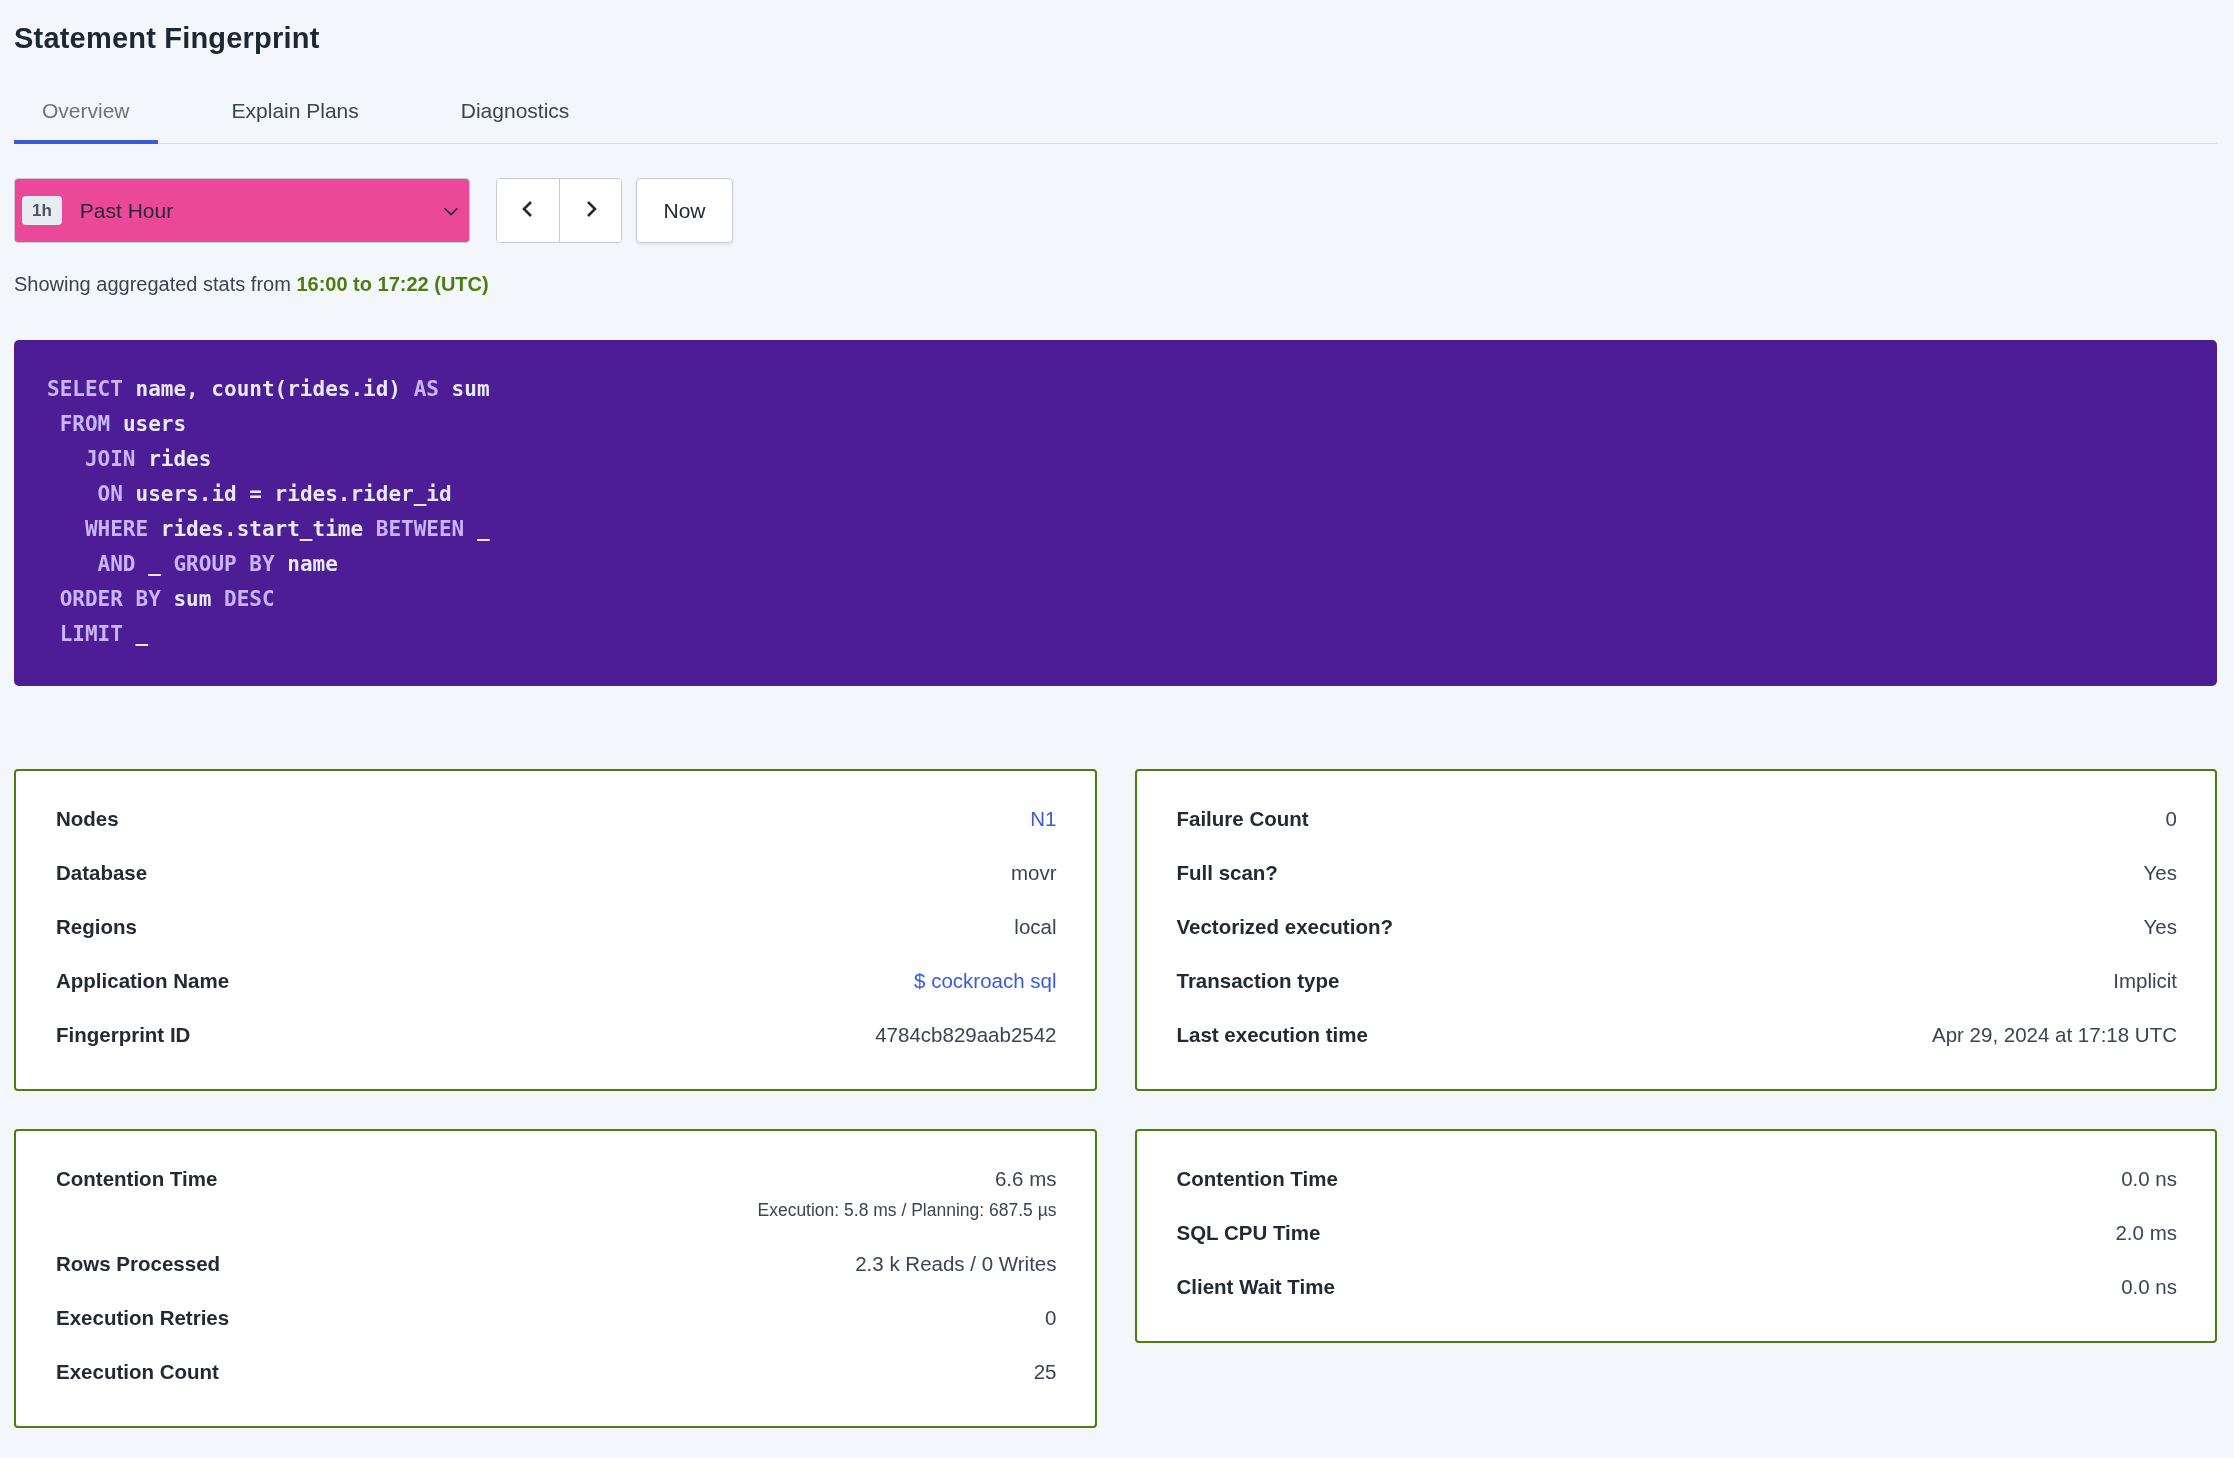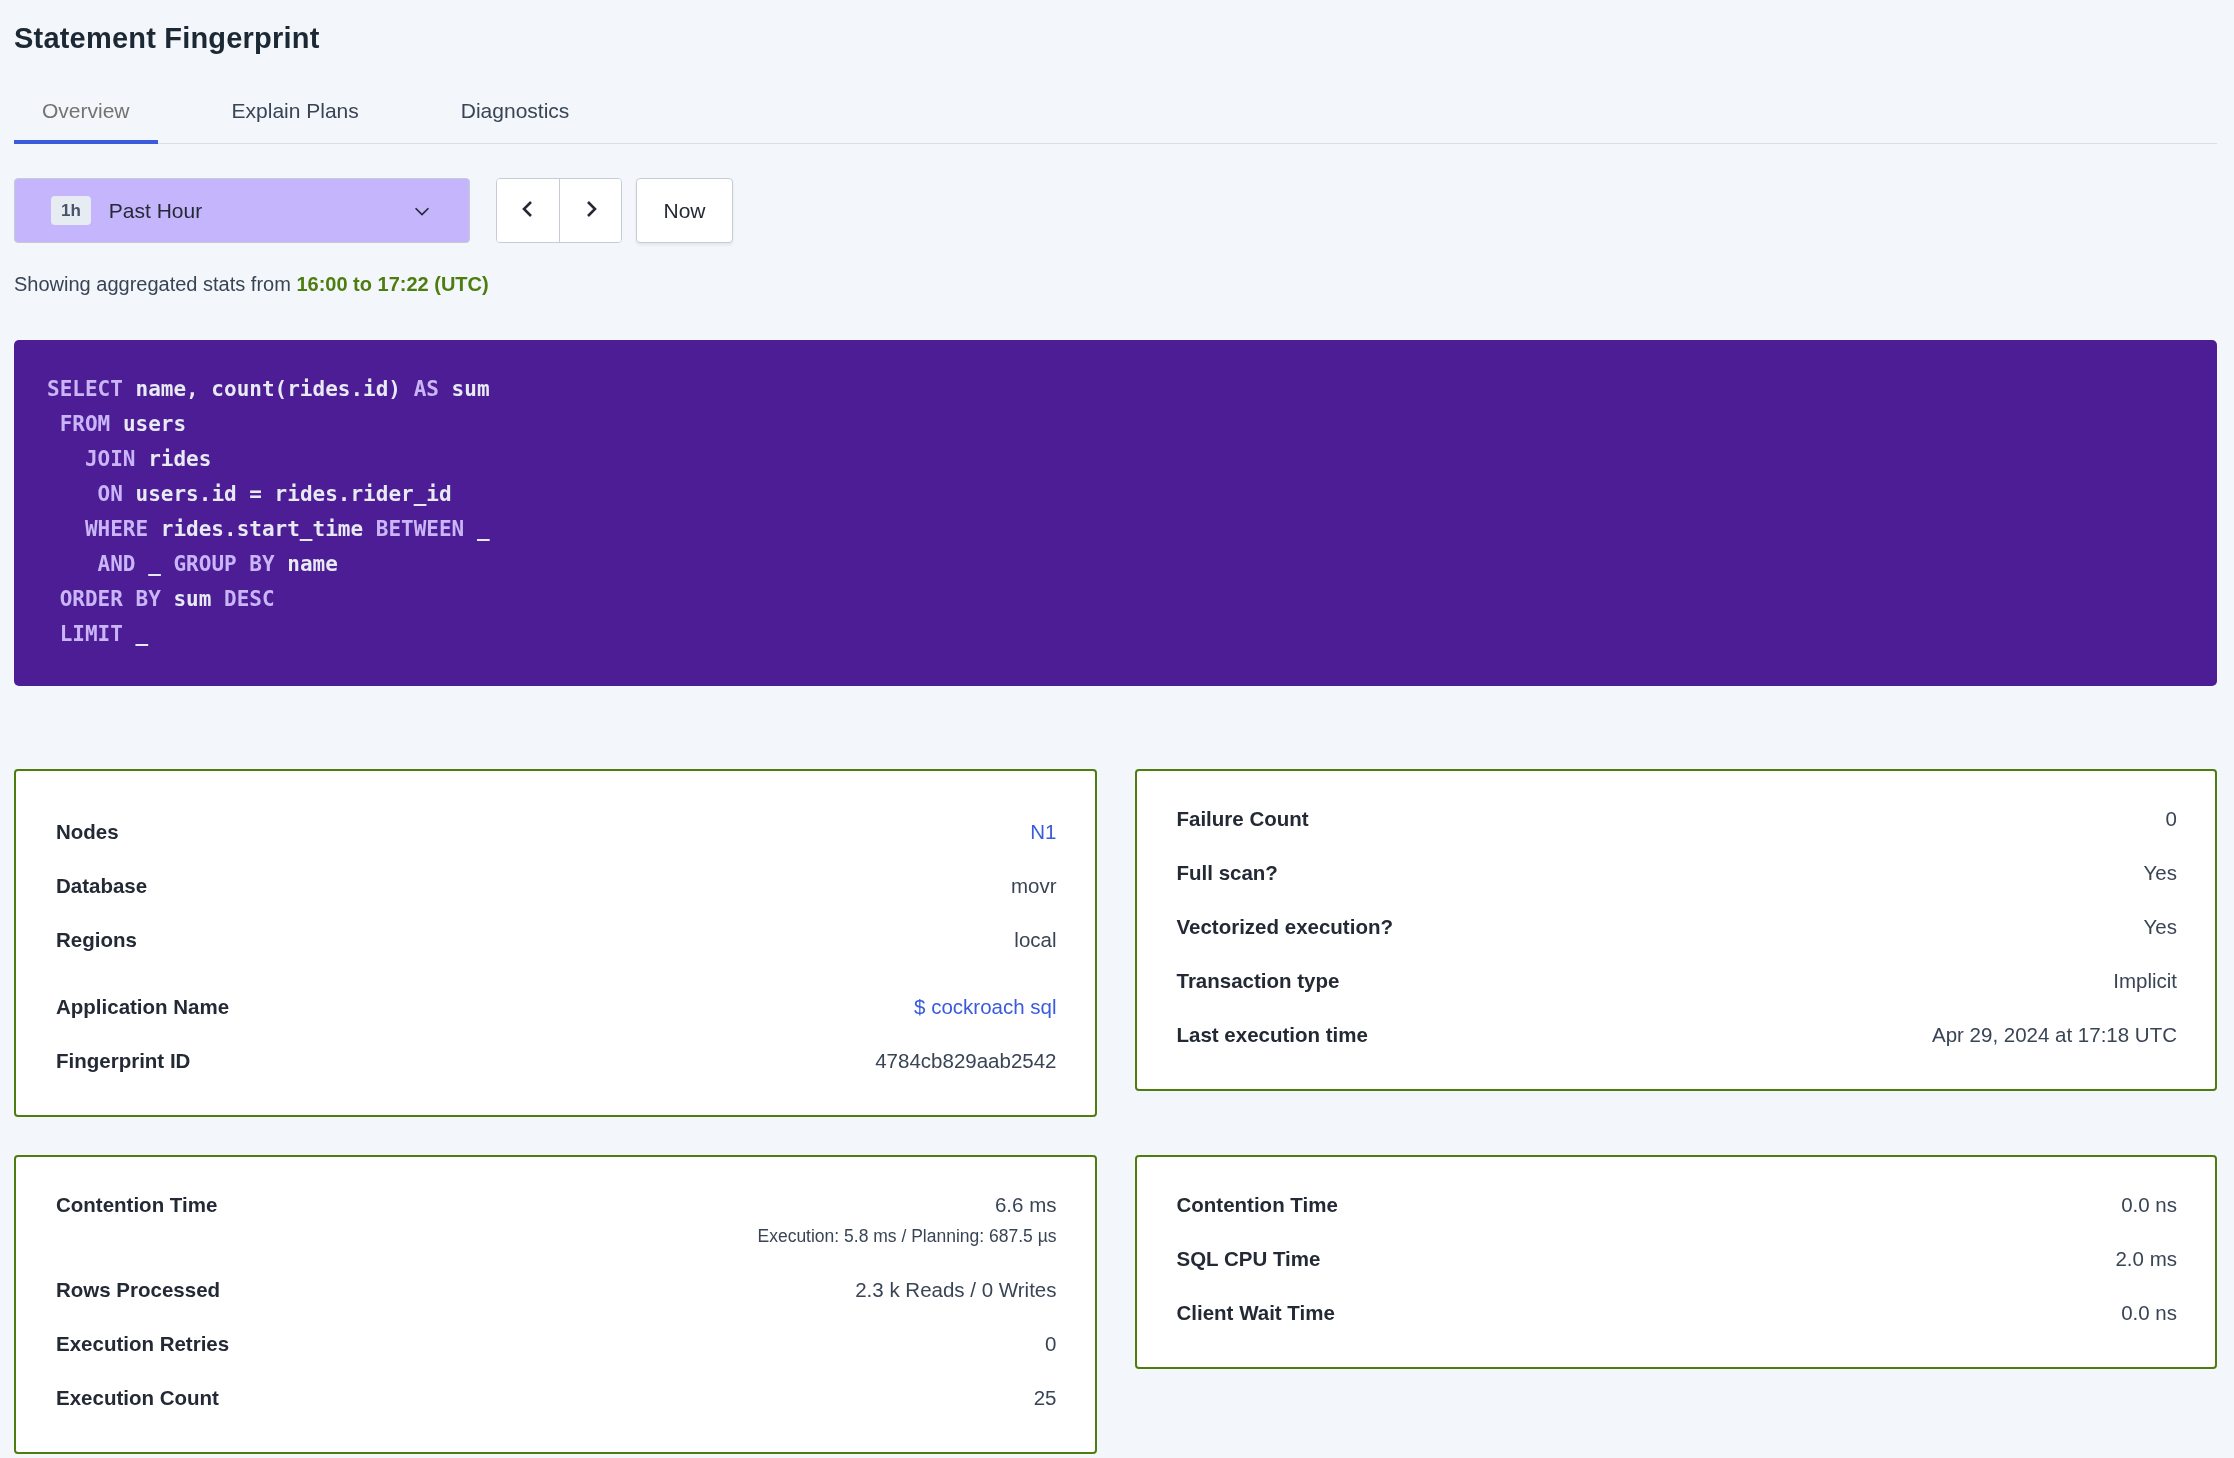--- a/index.html
+++ b/index.html
@@ -53,24 +53,24 @@
   .toolbar {
     display: flex;
     align-items: stretch;
     height: 65px;
     margin-top: 34px;
   }
   .time-select {
     width: 456px;
     display: flex;
     align-items: center;
-    background: #c4b5fd;
+    background: #ec4899;
     border: 1px solid #c6ccd6;
     border-radius: 4px;
-    padding: 0 36px;
+    padding: 0 7px;
     font-family: inherit;
     font-size: 21px;
     color: #242a35;
     cursor: pointer;
     text-align: left;
   }
   .interval-badge {
     background: #e7ecf2;
     color: #475468;
     font-size: 17px;
@@ -152,21 +152,21 @@
   .card-row {
     display: flex;
     justify-content: space-between;
     align-items: baseline;
     font-size: 20.5px;
     line-height: 28px;
     margin-bottom: 26px;
   }
   .row-label { font-weight: 700; color: #242a35; padding-right: 30px; white-space: nowrap; }
   .row-value { color: #394455; text-align: right; }
-  .row-value.link { color: #3a5bdb; cursor: pointer; text-decoration: none; margin-top: 13px; }
+  .row-value.link { color: #3a5bdb; cursor: pointer; text-decoration: none; }
   .value-wrap { display: flex; flex-direction: column; align-items: flex-end; margin-left: 46px; }
   .row-sub { font-size: 17.5px; color: #394455; margin-top: 3px; text-align: right; }
 </style>
 </head>
 <body>
 
 <div class="page">
 
   <h1 class="page-title">Statement Fingerprint</h1>
 

